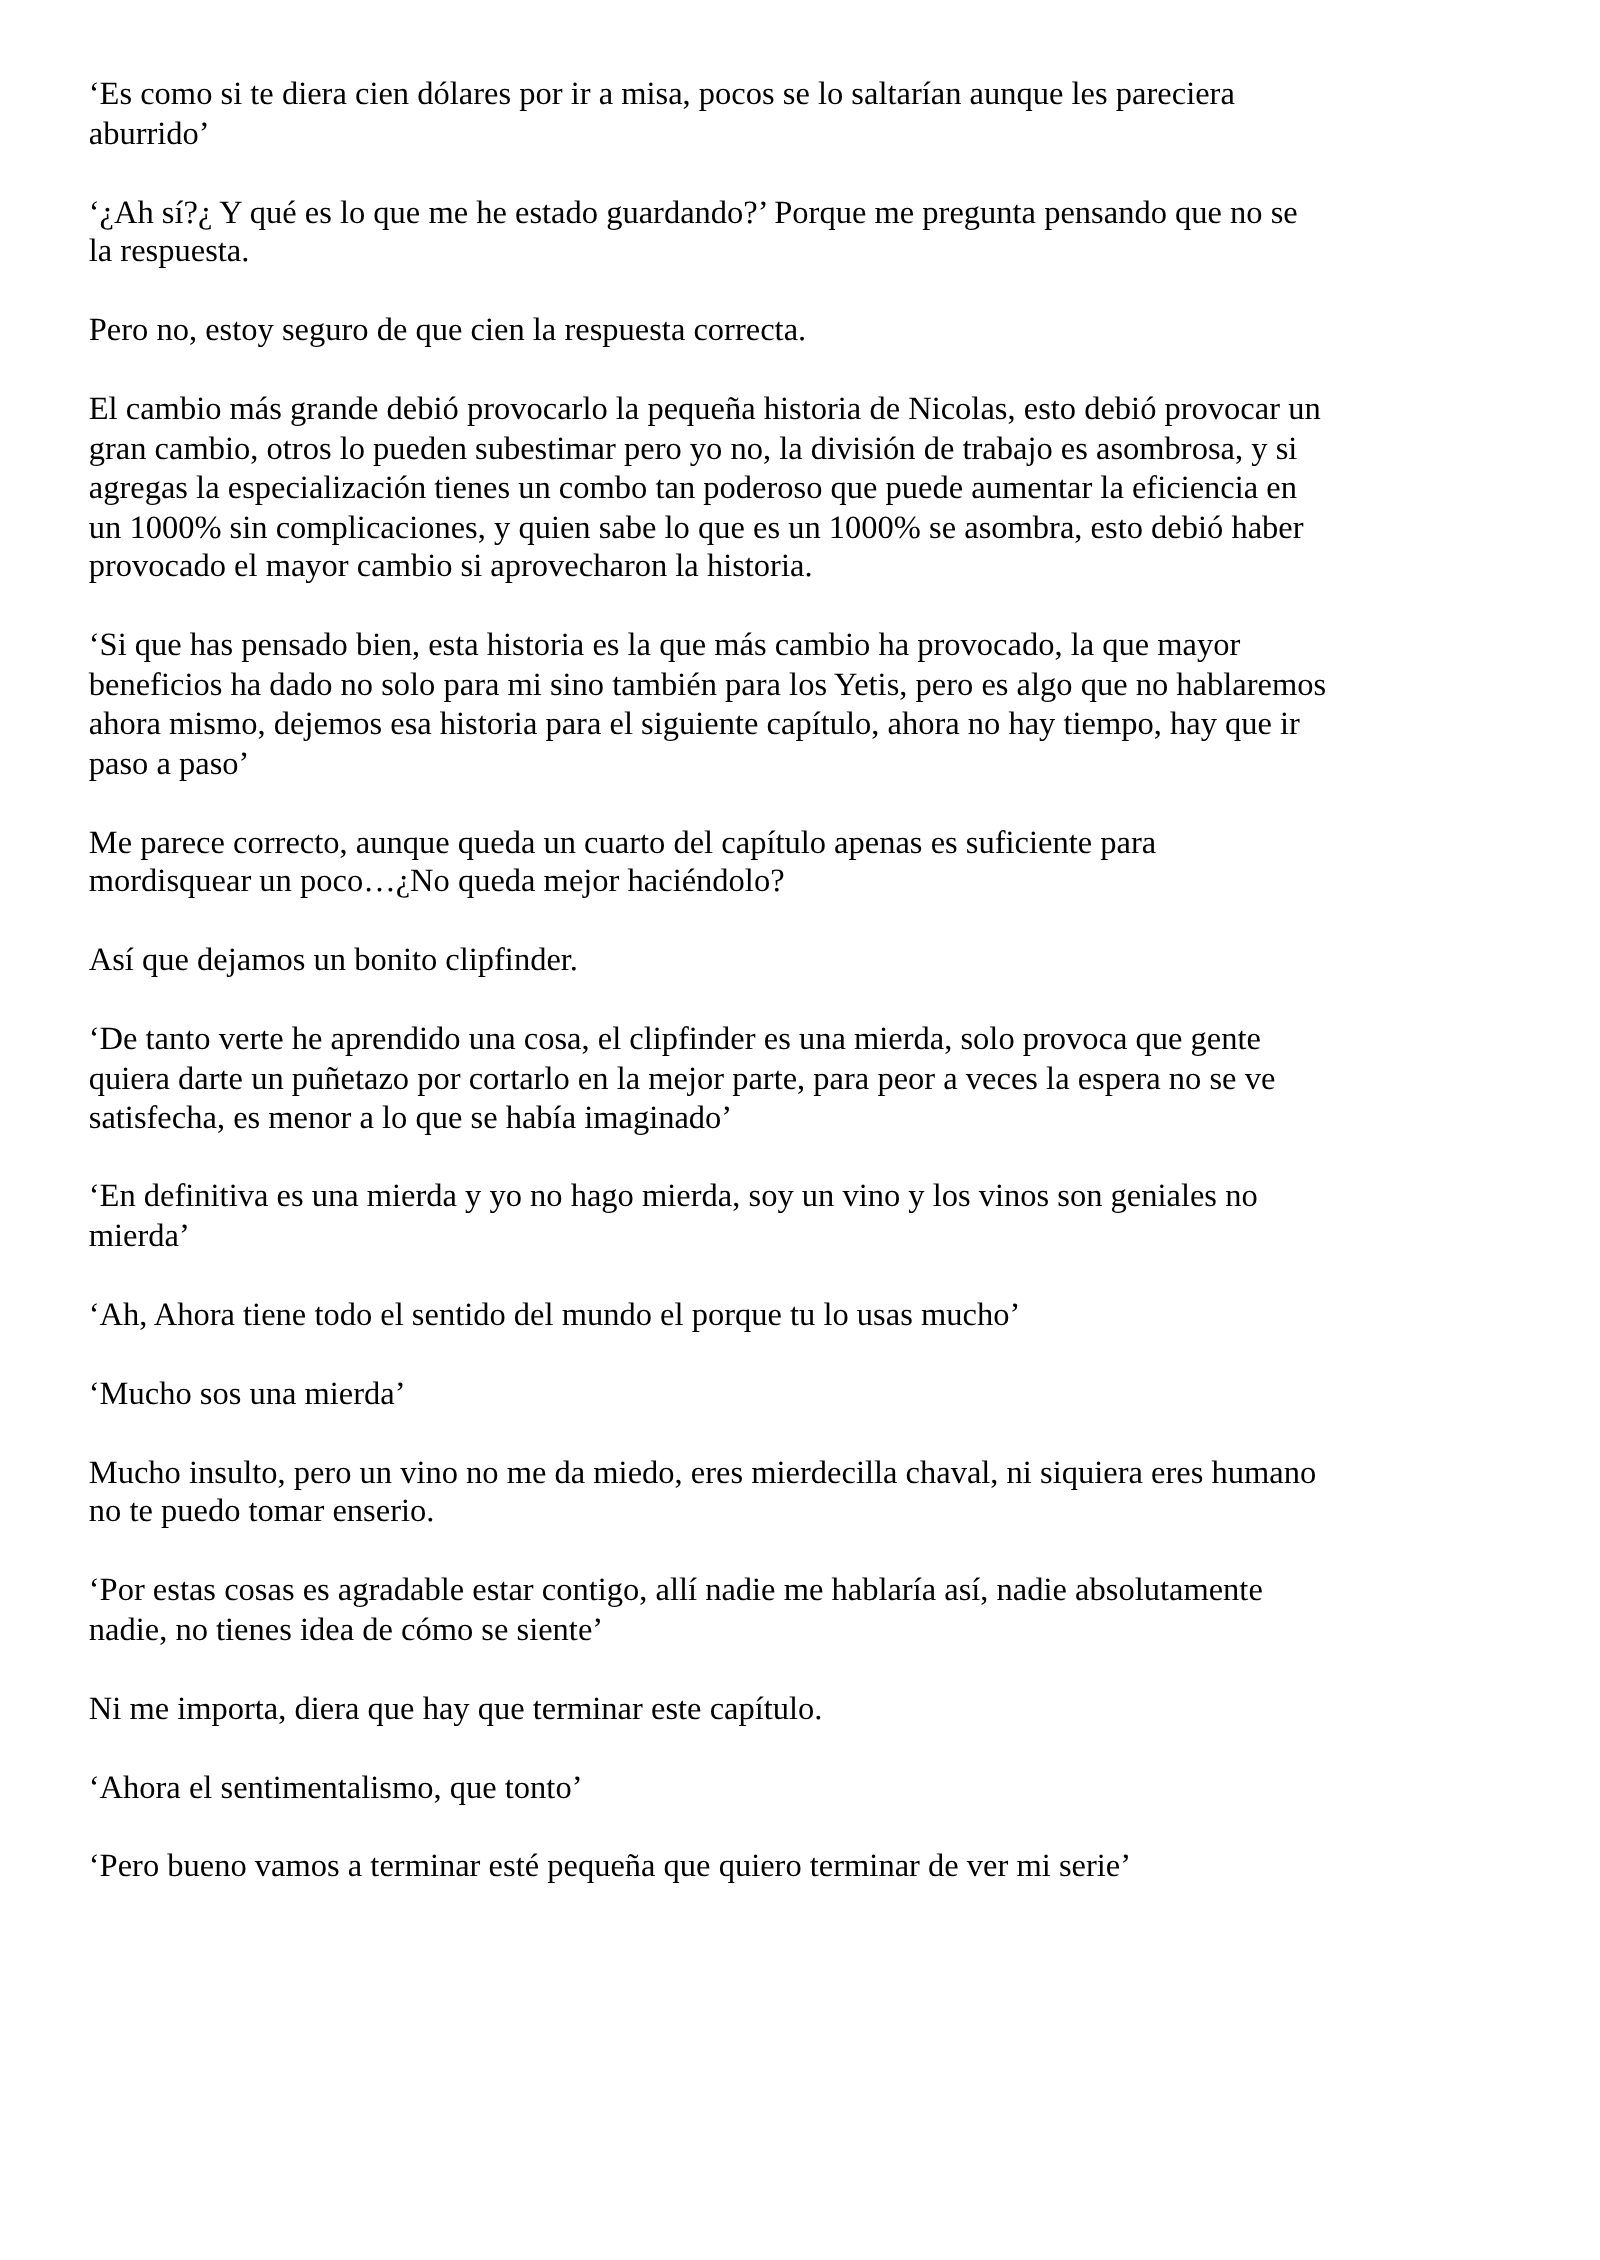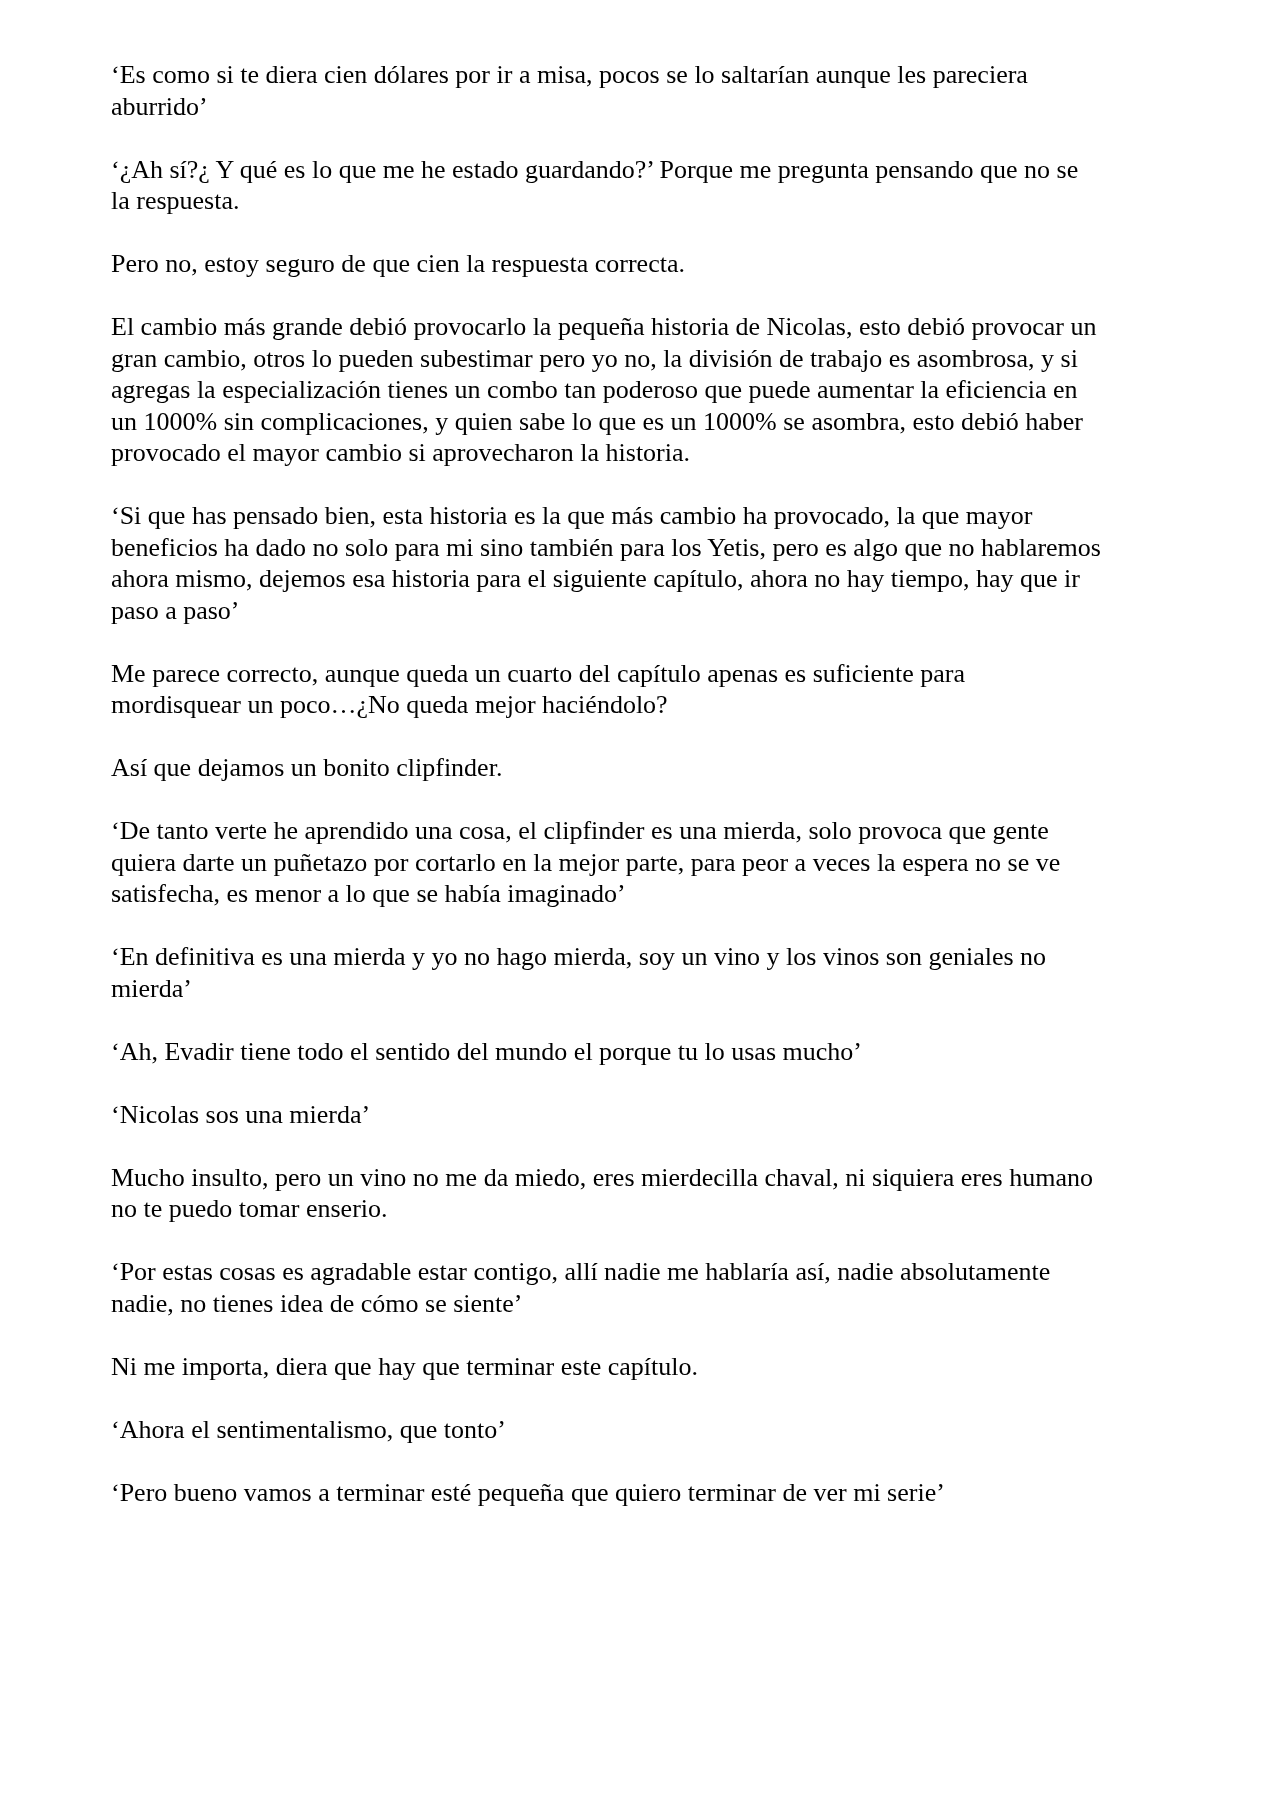--- a/index.html
+++ b/index.html
@@ -10,21 +10,21 @@
   body {
     width: 1280px;
     height: 1808px;
     overflow: hidden;
   }
   .page {
     box-sizing: border-box;
     width: 1100px;
     height: 1808px;
     background: #ffffff;
-    padding: 59px 145px 0 111px;
+    padding: 59px 145px 0 71px;
   }
   .doc-body {
     width: 990px;
   }
   p.doc-par {
     font-family: "Liberation Serif", "DejaVu Serif", serif;
     font-size: 26px;
     line-height: 31.5px;
     color: #000000;
     margin: 0 0 31.5px 0;
@@ -40,21 +40,21 @@
   <div class="doc-body">
       <p class="doc-par">‘Es como si te diera cien dólares por ir a misa, pocos se lo saltarían aunque les pareciera aburrido’</p>
       <p class="doc-par">‘¿Ah sí?¿ Y qué es lo que me he estado guardando?’ Porque me pregunta pensando que no se la respuesta.</p>
       <p class="doc-par">Pero no, estoy seguro de que cien la respuesta correcta.</p>
       <p class="doc-par">El cambio más grande debió provocarlo la pequeña historia de Nicolas, esto debió provocar un gran cambio, otros lo pueden subestimar pero yo no, la división de trabajo es asombrosa, y si agregas la especialización tienes un combo tan poderoso que puede aumentar la eficiencia en un 1000% sin complicaciones, y quien sabe lo que es un 1000% se asombra, esto debió haber provocado el mayor cambio si aprovecharon la historia.</p>
       <p class="doc-par">‘Si que has pensado bien, esta historia es la que más cambio ha provocado, la que mayor beneficios ha dado no solo para mi sino también para los Yetis, pero es algo que no hablaremos ahora mismo, dejemos esa historia para el siguiente capítulo, ahora no hay tiempo, hay que ir paso a paso’</p>
       <p class="doc-par">Me parece correcto, aunque queda un cuarto del capítulo apenas es suficiente para mordisquear un poco…¿No queda mejor haciéndolo?</p>
       <p class="doc-par">Así que dejamos un bonito clipfinder.</p>
       <p class="doc-par">‘De tanto verte he aprendido una cosa, el clipfinder es una mierda, solo provoca que gente quiera darte un puñetazo por cortarlo en la mejor parte, para peor a veces la espera no se ve satisfecha, es menor a lo que se había imaginado’</p>
       <p class="doc-par">‘En definitiva es una mierda y yo no hago mierda, soy un vino y los vinos son geniales no mierda’</p>
-      <p class="doc-par">‘Ah, Evadir tiene todo el sentido del mundo el porque tu lo usas mucho’</p>
-      <p class="doc-par">‘Nicolas sos una mierda’</p>
+      <p class="doc-par">‘Ah, Ahora tiene todo el sentido del mundo el porque tu lo usas mucho’</p>
+      <p class="doc-par">‘Mucho sos una mierda’</p>
       <p class="doc-par">Mucho insulto, pero un vino no me da miedo, eres mierdecilla chaval, ni siquiera eres humano no te puedo tomar enserio.</p>
       <p class="doc-par">‘Por estas cosas es agradable estar contigo, allí nadie me hablaría así, nadie absolutamente nadie, no tienes idea de cómo se siente’</p>
       <p class="doc-par">Ni me importa, diera que hay que terminar este capítulo.</p>
       <p class="doc-par">‘Ahora el sentimentalismo, que tonto’</p>
       <p class="doc-par">‘Pero bueno vamos a terminar esté pequeña que quiero terminar de ver mi serie’</p>
     </div>
 </div>
 
 </body></html>

